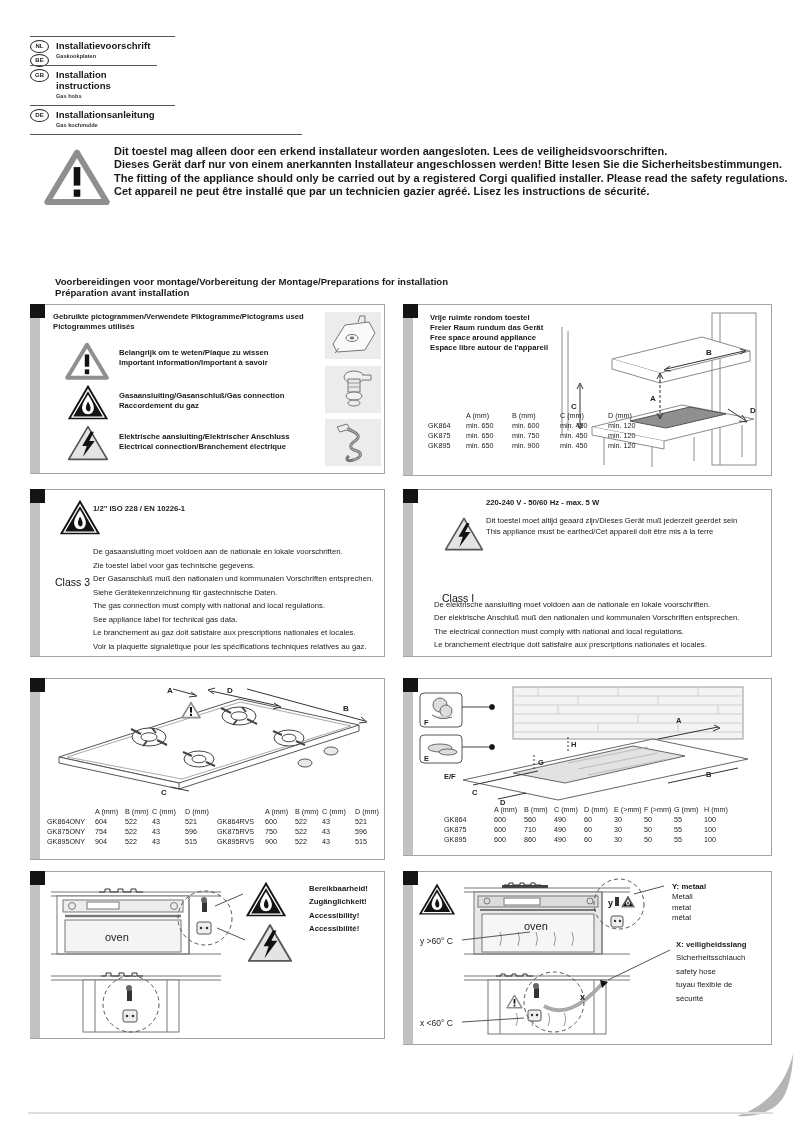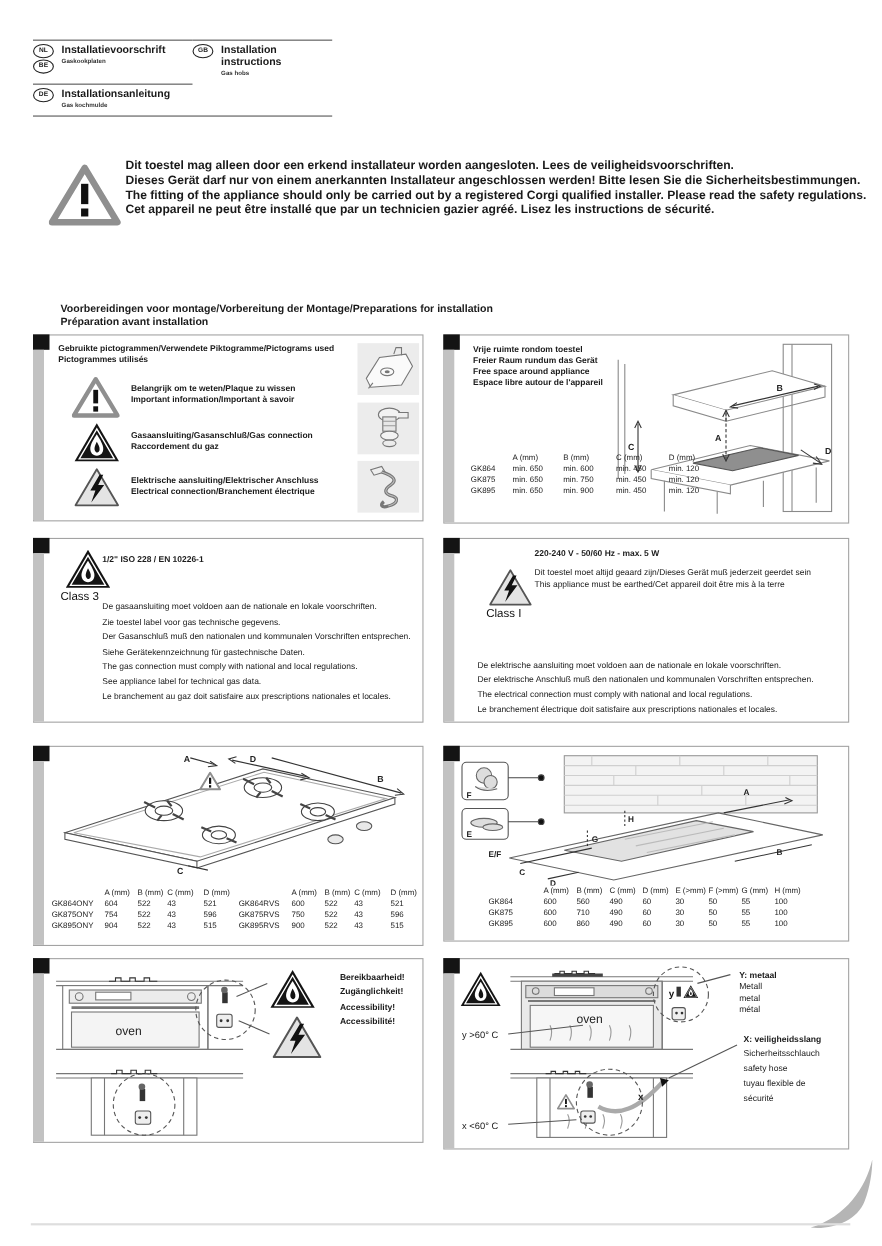--- a/index.html
+++ b/index.html
@@ -2,21 +2,21 @@
 <html><head>
 <meta charset="utf-8">
 <style>
   html,body{margin:0;padding:0;background:#fff;}
   .page{position:relative;width:802px;height:1133px;background:#ffffff;overflow:hidden;
         font-family:"Liberation Sans",sans-serif;color:#1a1a1a;}
   .abs{position:absolute;}
 
   
   .langgrid{position:absolute;left:30px;top:36px;width:272px;}
-  .langrow{display:flex;}
+  .langrow{display:flex;flex-direction:column;}
   .langcell{position:relative;border-top:1px solid #555;padding:3px 0 6px 26px;box-sizing:border-box;}
   .langcell.c1{width:145px;}
   .langcell.c2{width:127px;}
   .langgrid .bottomline{border-top:1px solid #555;height:0;}
   .badge{position:absolute;left:0;width:17px;height:11px;border:1.2px solid #222;border-radius:50%;
          font-size:6px;font-weight:bold;text-align:center;line-height:11px;background:#fff;}
   .lt{font-size:9.6px;font-weight:bold;line-height:11px;}
   .ls{font-size:5.6px;font-weight:bold;color:#333;margin-top:2px;}
 
   
@@ -25,21 +25,21 @@
   .heading{font-size:9.6px;font-weight:bold;line-height:11px;white-space:nowrap;}
 
   
   .panel{position:absolute;border:1px solid #a3a3a3;background:#fff;}
   .panel .sq{position:absolute;left:-1px;top:-1px;width:15px;height:14px;background:#141414;}
   .panel .bar{position:absolute;left:-1px;top:13px;width:10px;bottom:0;background:#c2c2c2;}
 
   .t{position:absolute;font-size:7.7px;line-height:13.6px;white-space:nowrap;}
   .t2{position:absolute;font-size:7.7px;line-height:10.4px;white-space:nowrap;}
   .bt{font-weight:bold;}
-  .cls{position:absolute;font-size:10.5px;color:#111;white-space:nowrap;}
+  .cls{position:absolute;font-size:10.5px;color:#111;white-space:nowrap;margin-top:40px;}
 
   .thumb{position:absolute;width:56px;height:47px;background:#ececec;}
 
   
   .grid{position:absolute;display:grid;font-size:7.2px;line-height:10px;white-space:nowrap;color:#222;}
   .grid span{display:block;}
   .tbl-free{grid-template-columns:38px 46px 48px 48px 46px;}
   .tbl-dim{grid-template-columns:48px 30px 27px 33px 36px;}
   .tbl-cut{grid-template-columns:50px 30px 30px 30px 30px 30px 30px 30px 32px;}
 
@@ -246,20 +246,21 @@
       </svg>
     <div class="cls" style="left:24px;top:46px">Class 3</div>
     <div class="t bt" style="left:62px;top:12px">1/2" ISO 228 / EN 10226-1</div>
     <div class="t" style="left:62px;top:55px">De gasaansluiting moet voldoen aan de nationale en lokale voorschriften.</div>
     <div class="t" style="left:62px;top:69px">Zie toestel label voor gas technische gegevens.</div>
     <div class="t" style="left:62px;top:82px">Der Gasanschluß muß den nationalen und kommunalen Vorschriften entsprechen.</div>
     <div class="t" style="left:62px;top:96px">Siehe Gerätekennzeichnung für gastechnische Daten.</div>
     <div class="t" style="left:62px;top:109px">The gas connection must comply with national and local regulations.</div>
     <div class="t" style="left:62px;top:123px">See appliance label for technical gas data.</div>
     <div class="t" style="left:62px;top:136px">Le branchement au gaz doit satisfaire aux prescriptions nationales et locales.</div>
+    <div class="t" style="left:62px;top:150px">Voir la plaquette signalétique pour les spécifications techniques relatives au gaz.</div>
   </div>
 
   <div class="panel" style="left:403px;top:489px;width:367px;height:166px">
     <div class="sq"></div>
     <div class="bar"></div>
     <div class="t bt" style="left:82px;top:6px">220-240 V - 50/60 Hz - max. 5 W</div>
     <svg class="abs" style="left:40px;top:26px" width="40" height="36">
         <use href="#tri-elec" width="40" height="36"></use>
       </svg>
     <div class="cls" style="left:38px;top:62px">Class I</div>

